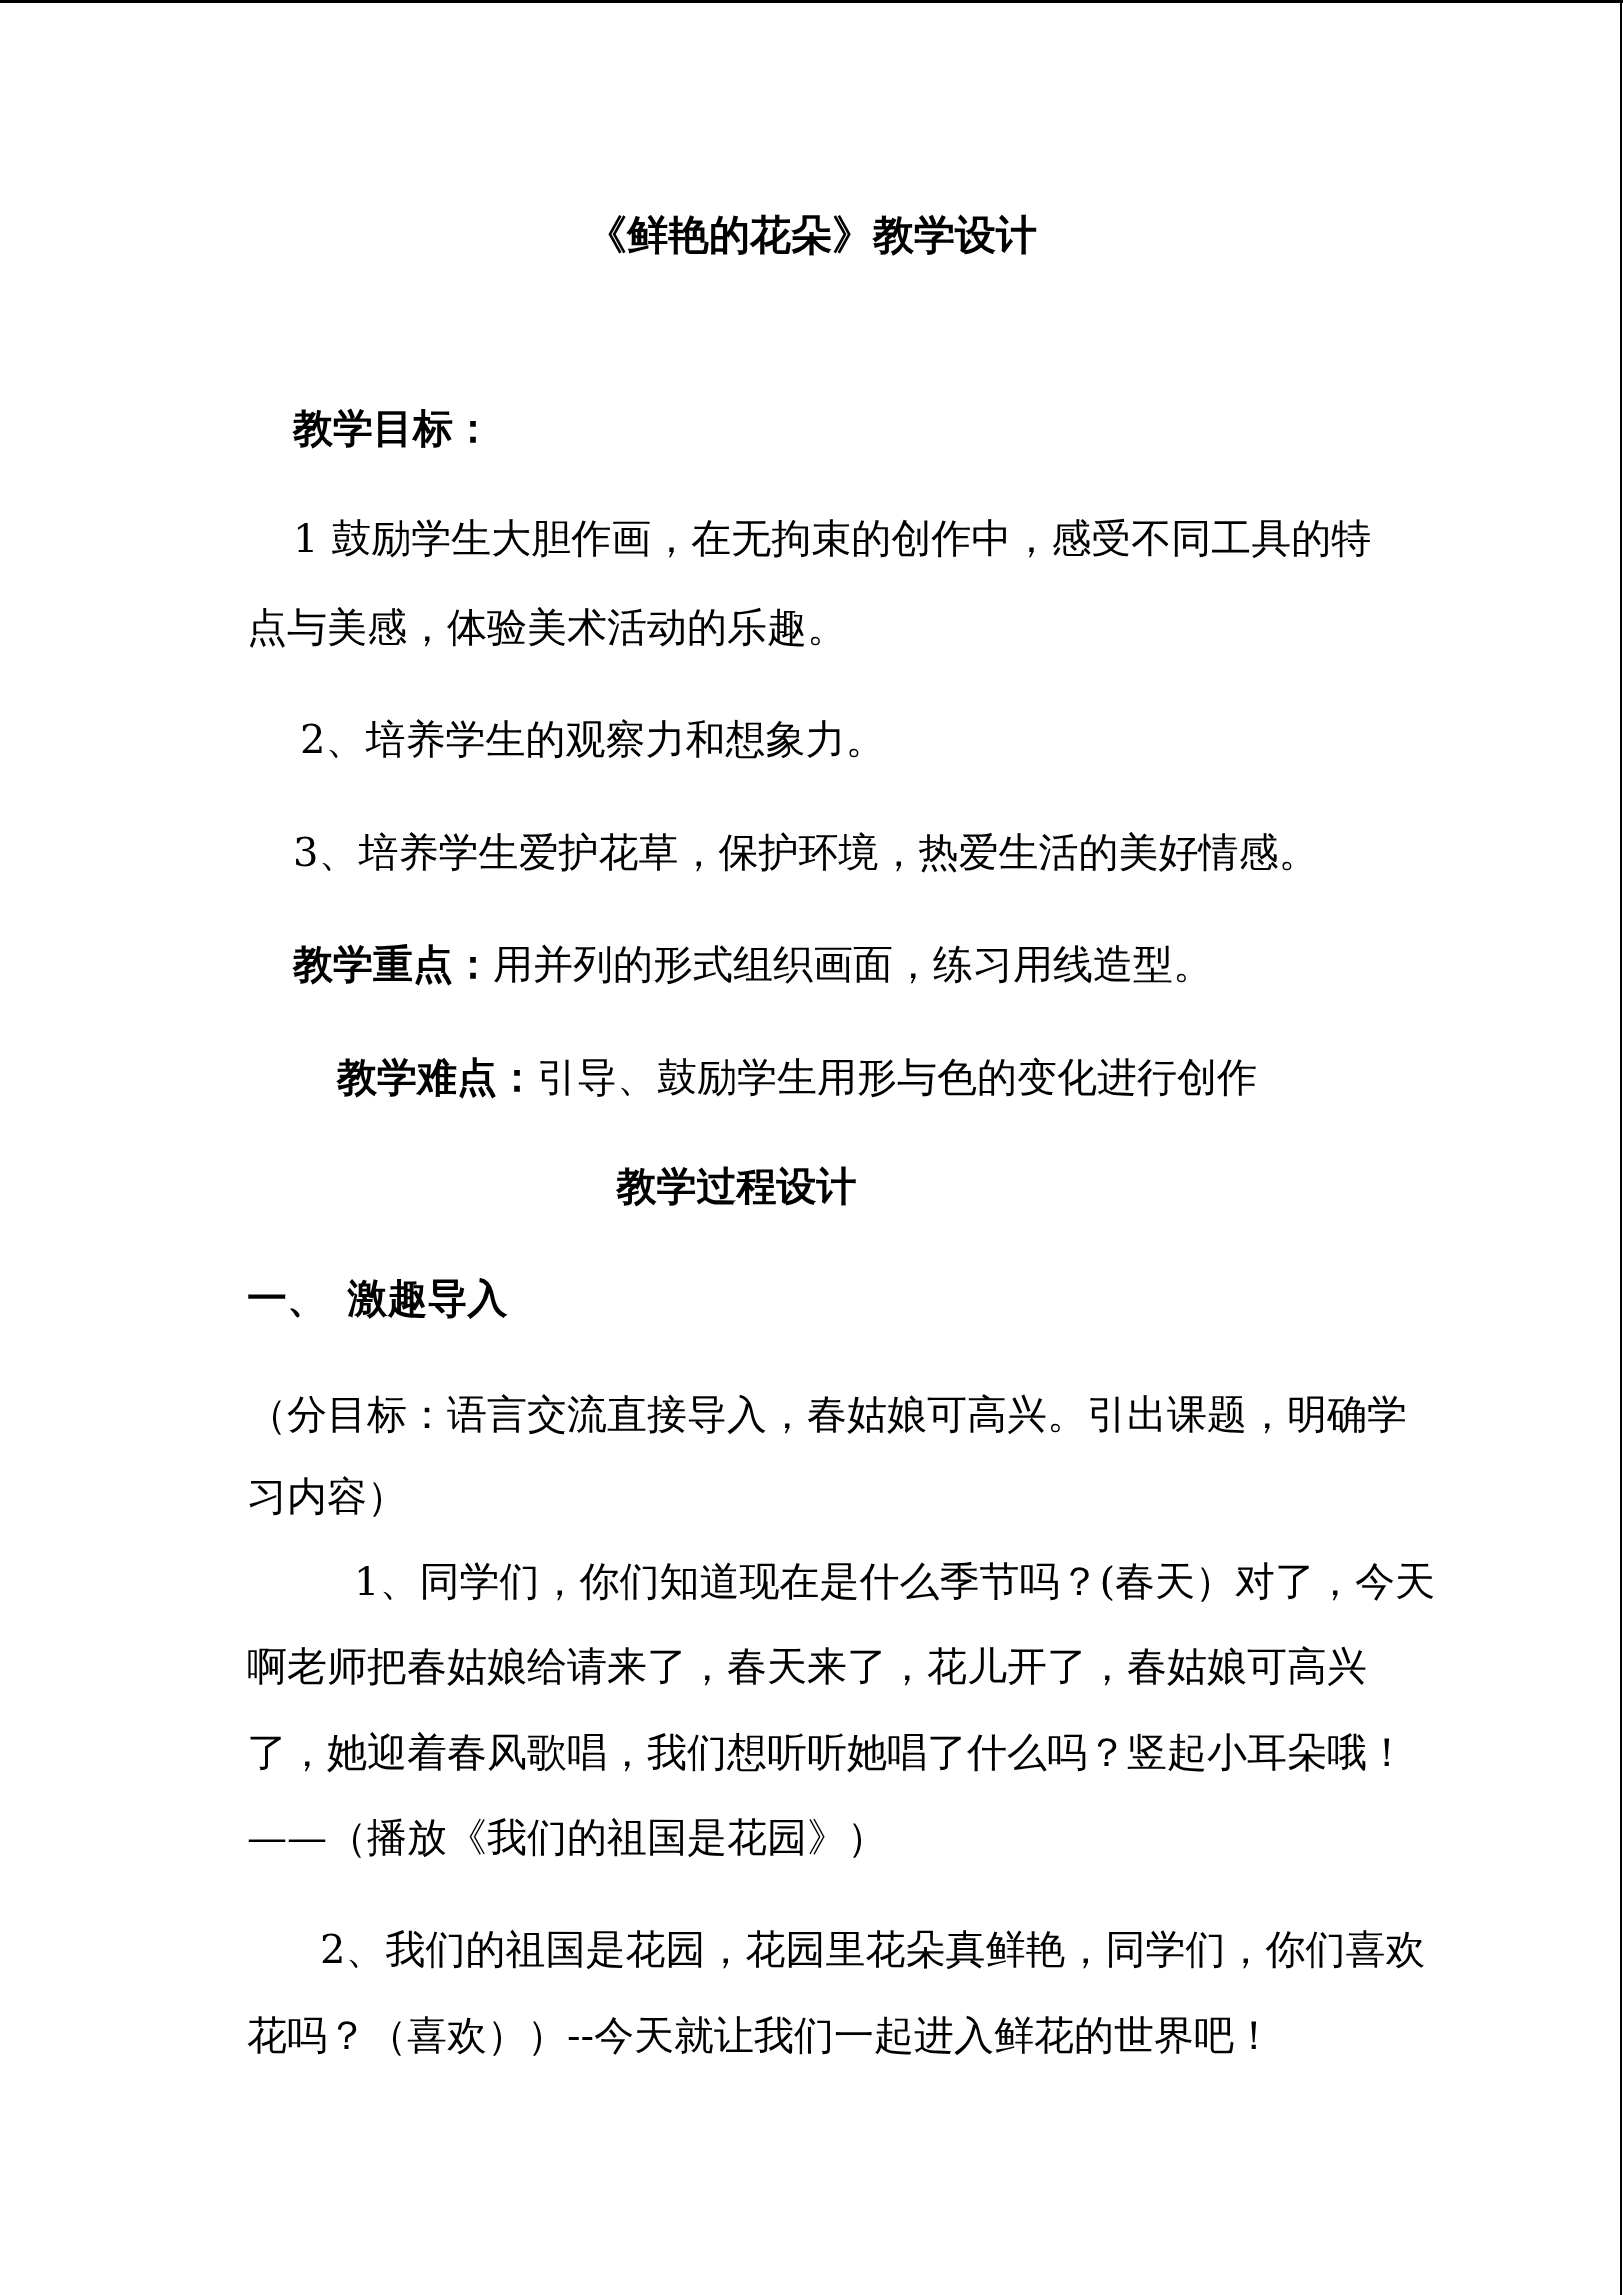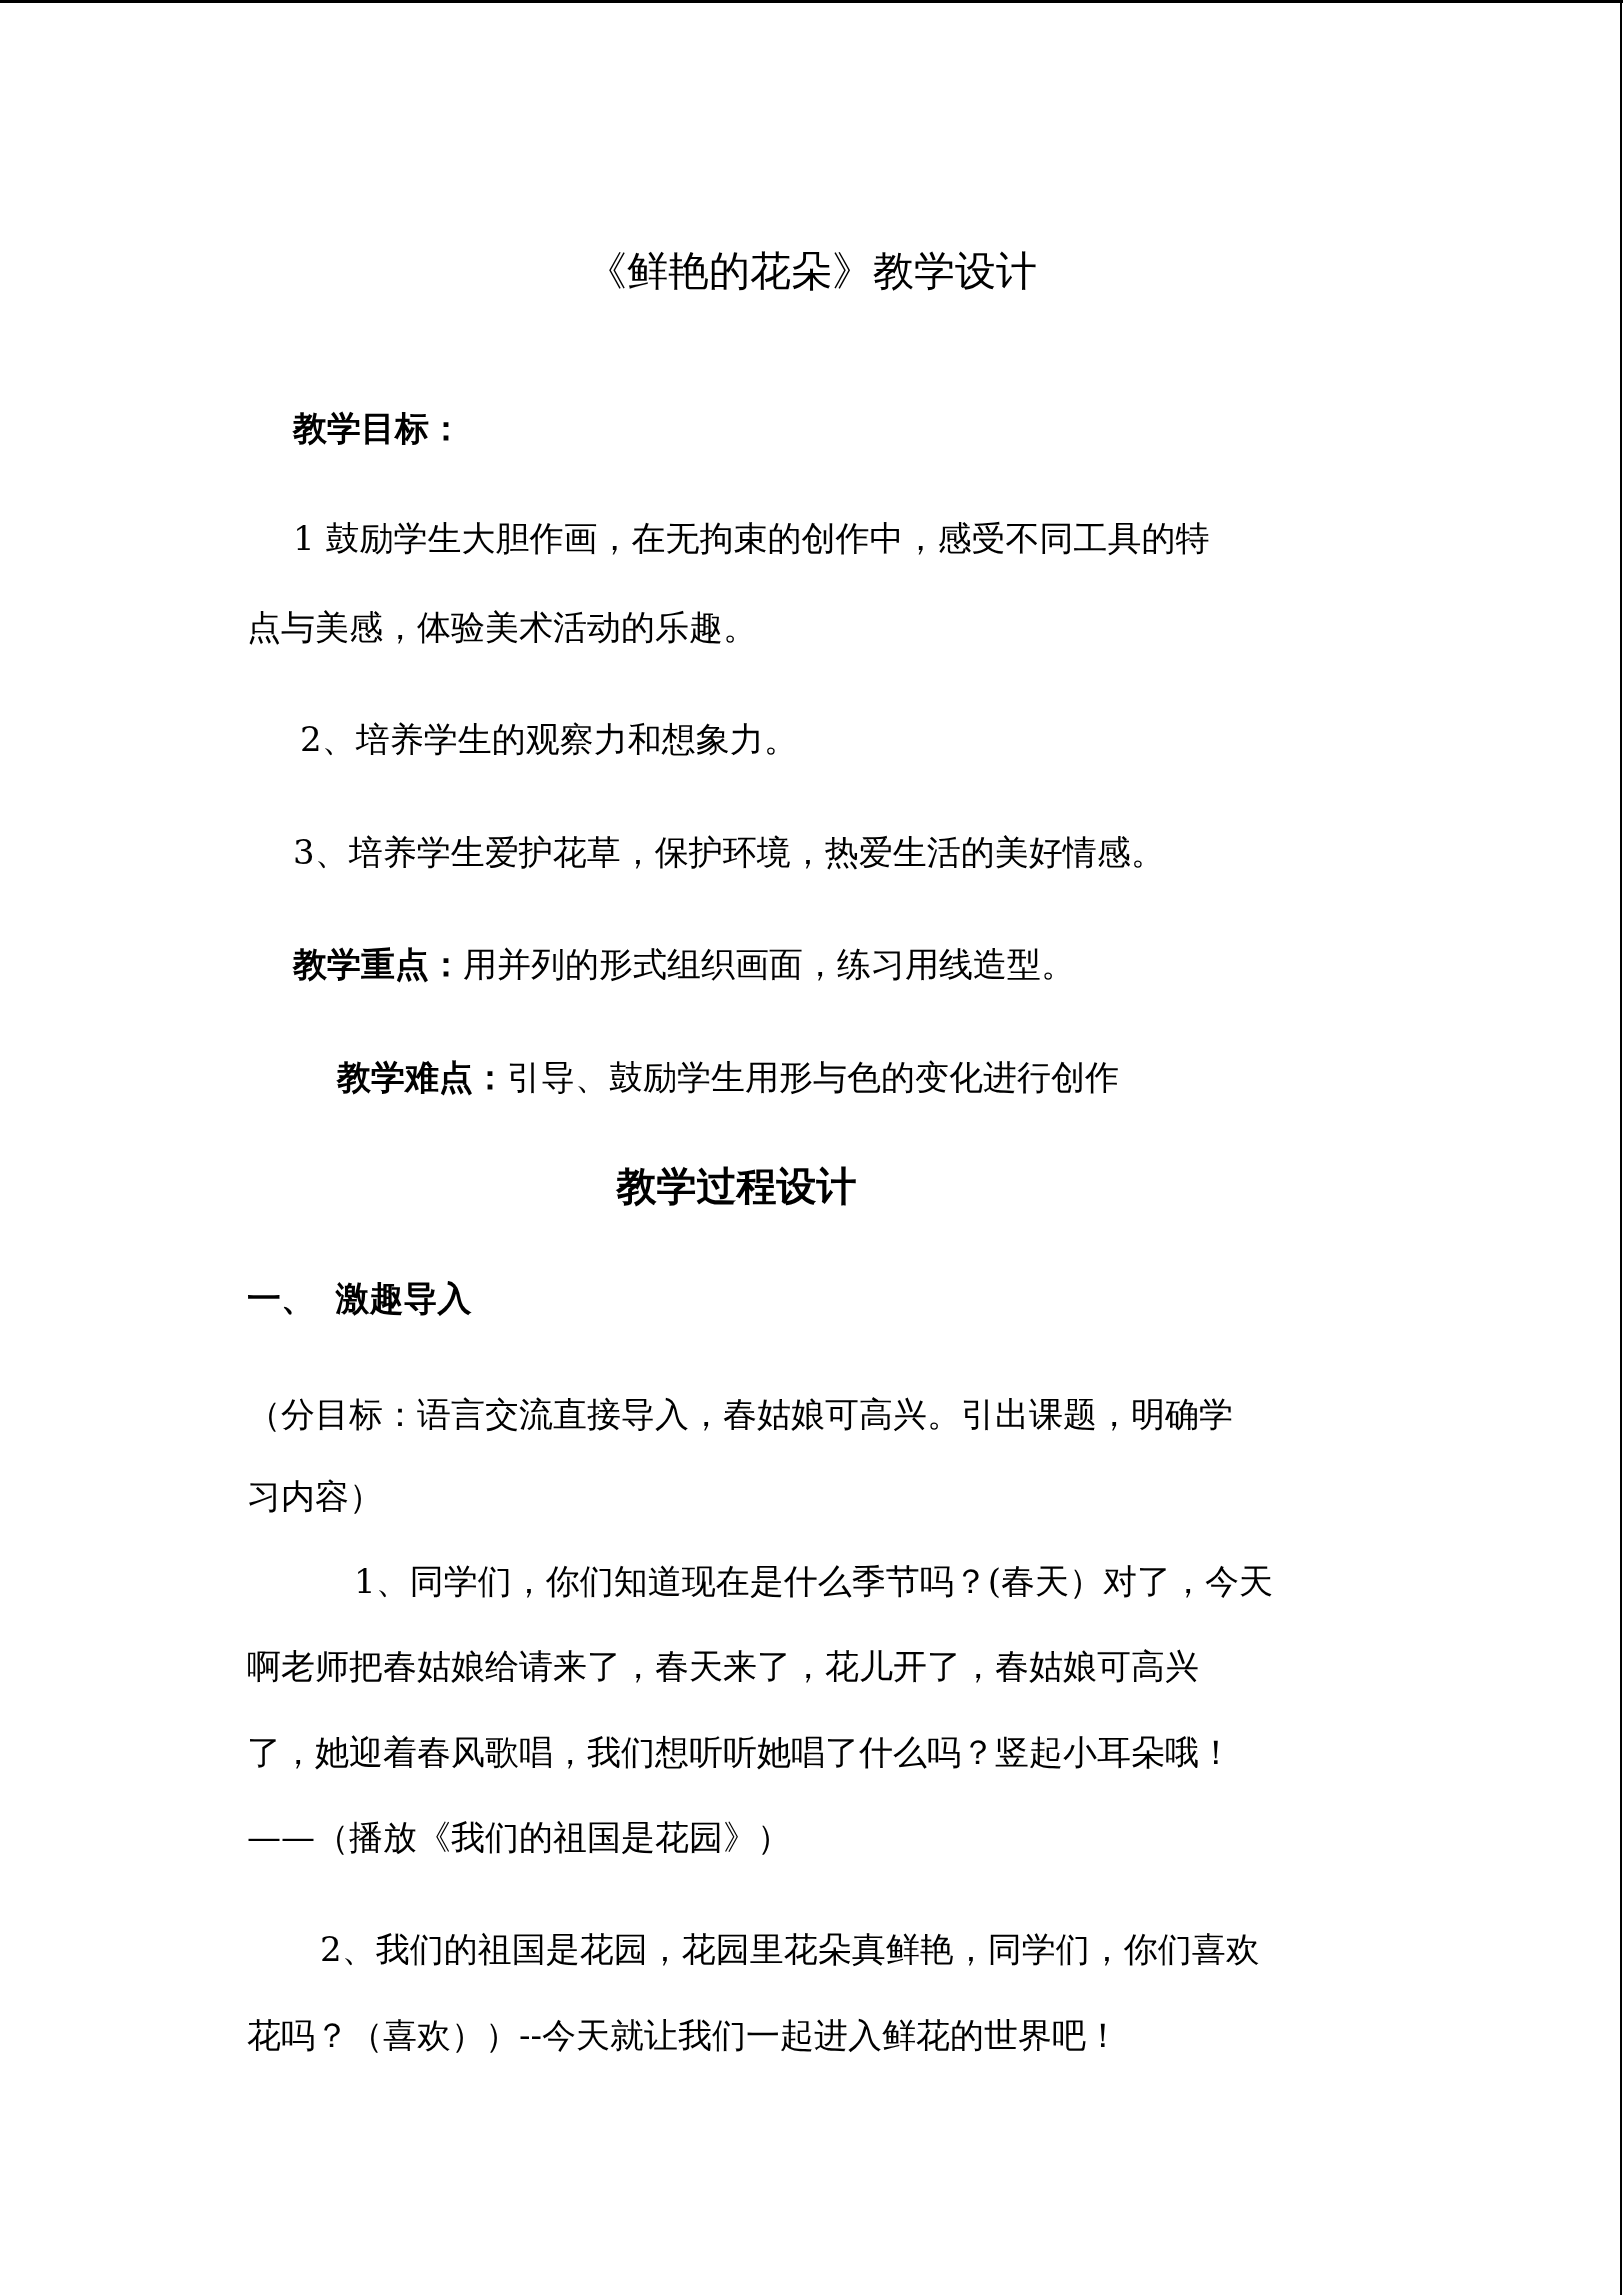--- a/index.html
+++ b/index.html
@@ -3,22 +3,22 @@
 <meta charset="utf-8">
 <style>
   html, body { margin: 0; padding: 0; background: #ffffff; }
   body {
     width: 1623px; height: 2295px; position: relative; overflow: hidden;
     font-family: "DejaVu Serif", "Liberation Serif", serif;
     color: #000;
   }
   .page-border-top { position: absolute; left: 0; top: 0; width: 1623px; height: 2.7px; background: #000; }
   .page-border-right { position: absolute; right: 1.4px; top: 0; width: 2px; height: 2295px; background: #000; }
-  .line { position: absolute; white-space: nowrap; font-size: 34px; line-height: 41px; }
-  .title { font-family: "DejaVu Sans", "Liberation Sans", sans-serif; font-weight: normal; font-size: 41px; line-height: 48px; left: 0; width: 1623px; text-align: center; margin-top: 36px; }
+  .line { position: absolute; white-space: nowrap; font-size: 40px; line-height: 41px; }
+  .title { font-family: "DejaVu Sans", "Liberation Sans", sans-serif; font-weight: bold; font-size: 41px; line-height: 48px; left: 0; width: 1623px; text-align: center; }
   .subtitle { font-family: "DejaVu Sans", "Liberation Sans", sans-serif; font-weight: bold; font-size: 40px; line-height: 48px; left: 0; width: 1473px; text-align: center; }
   .label { font-family: "DejaVu Sans", "Liberation Sans", sans-serif; font-weight: bold; }
   .heading { font-family: "DejaVu Sans", "Liberation Sans", sans-serif; font-weight: bold; }
 </style>
 </head>
 <body>
 
 <div class="page-border-top"></div>
 <div class="page-border-right"></div>
 

